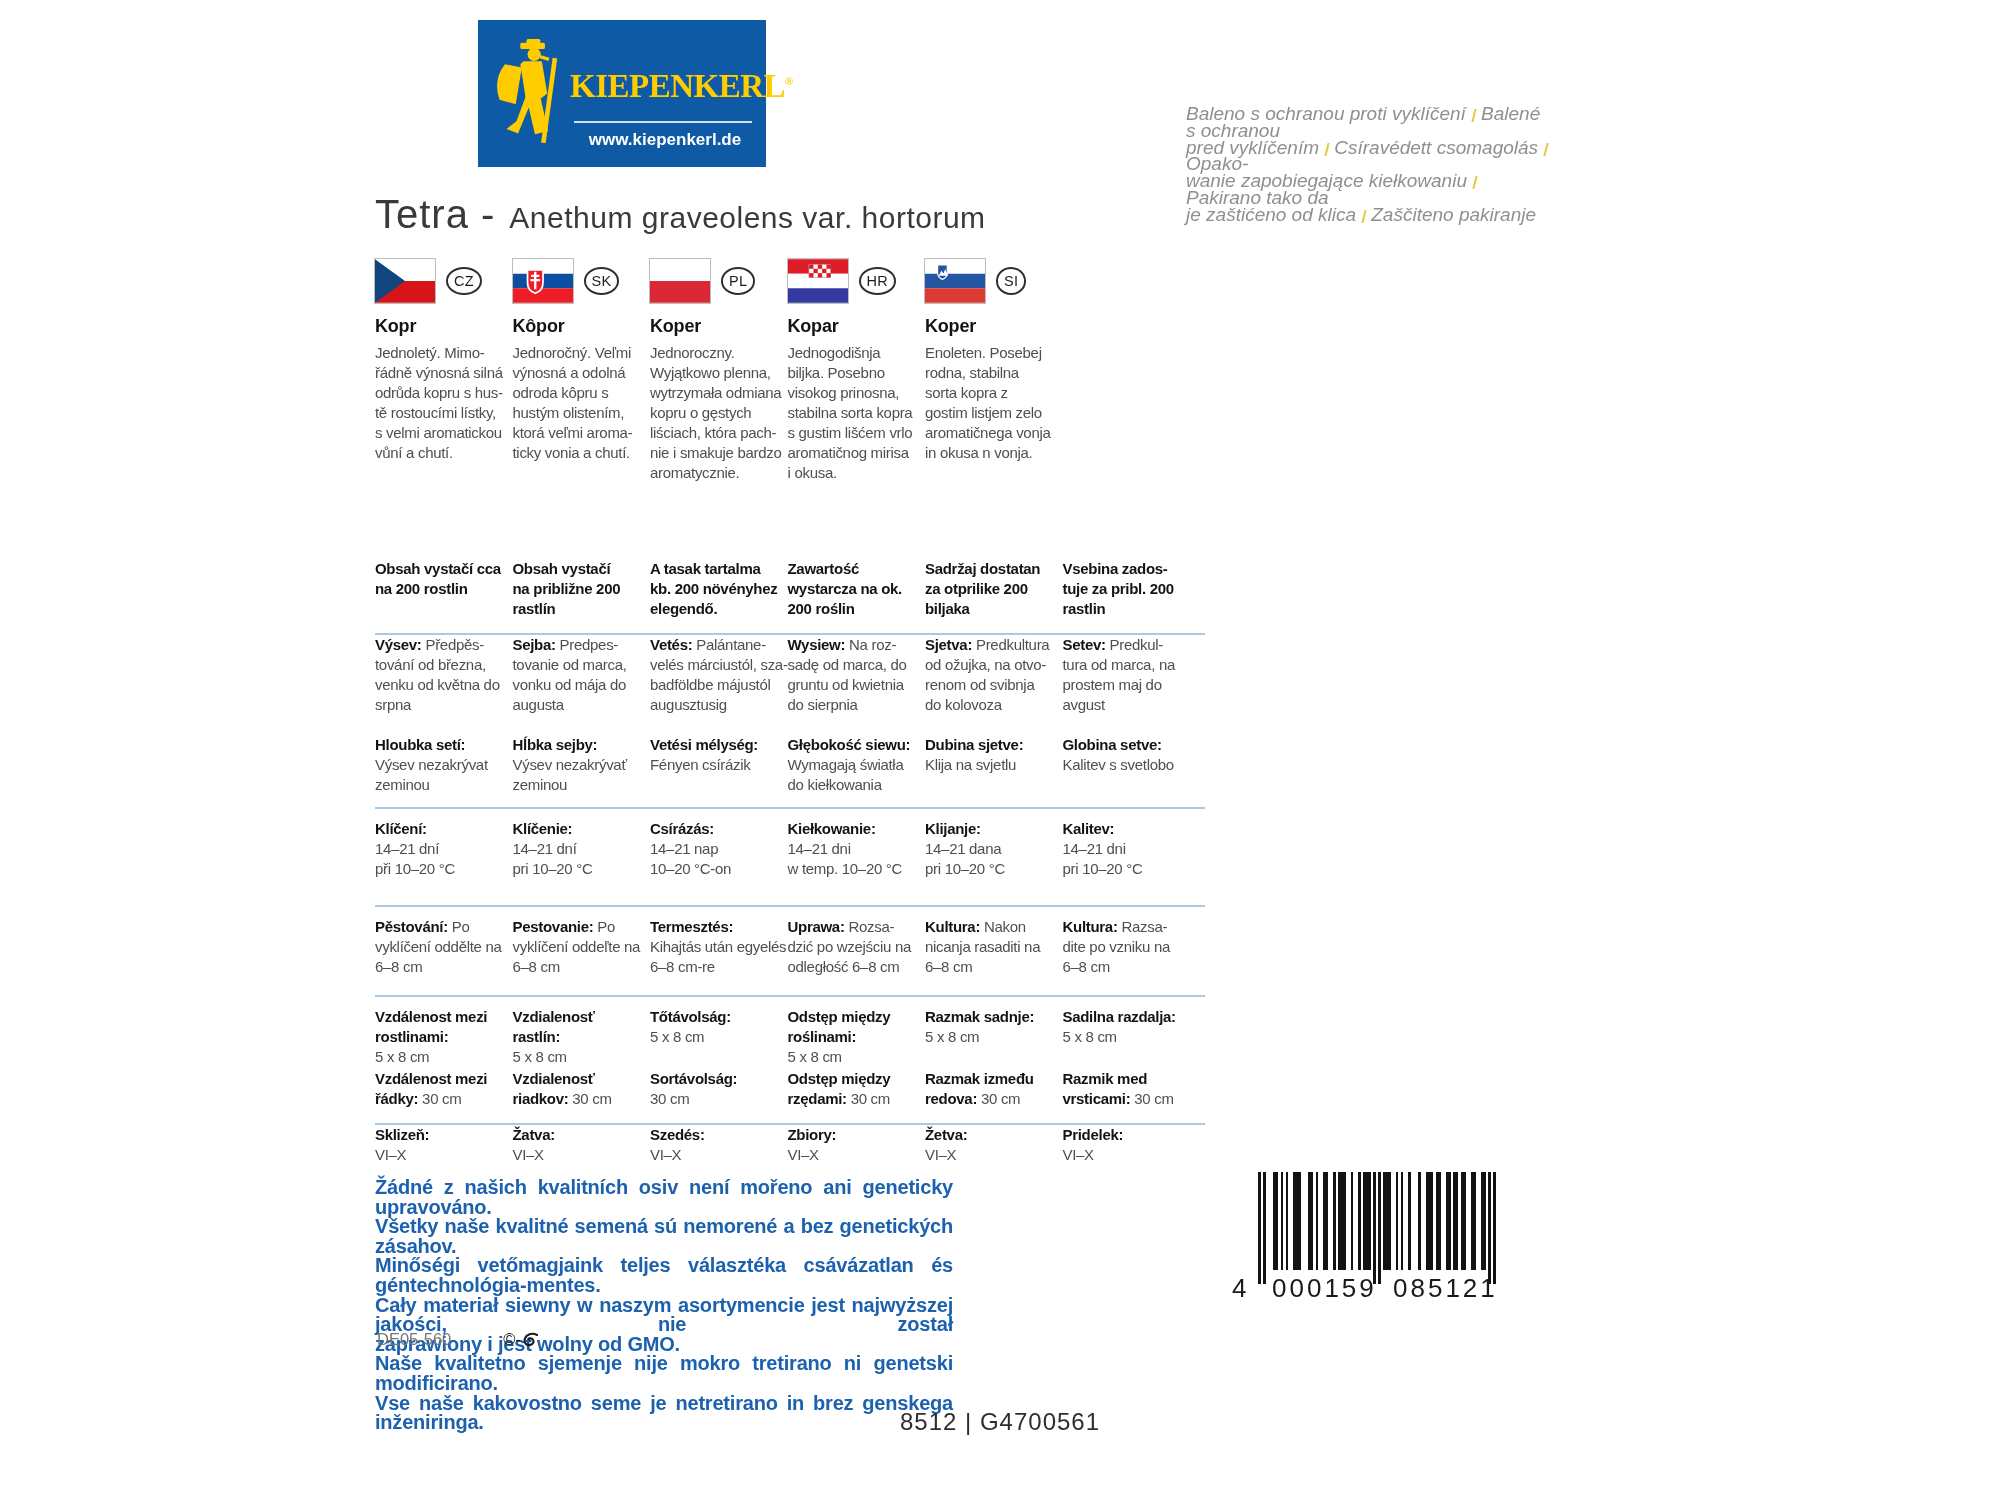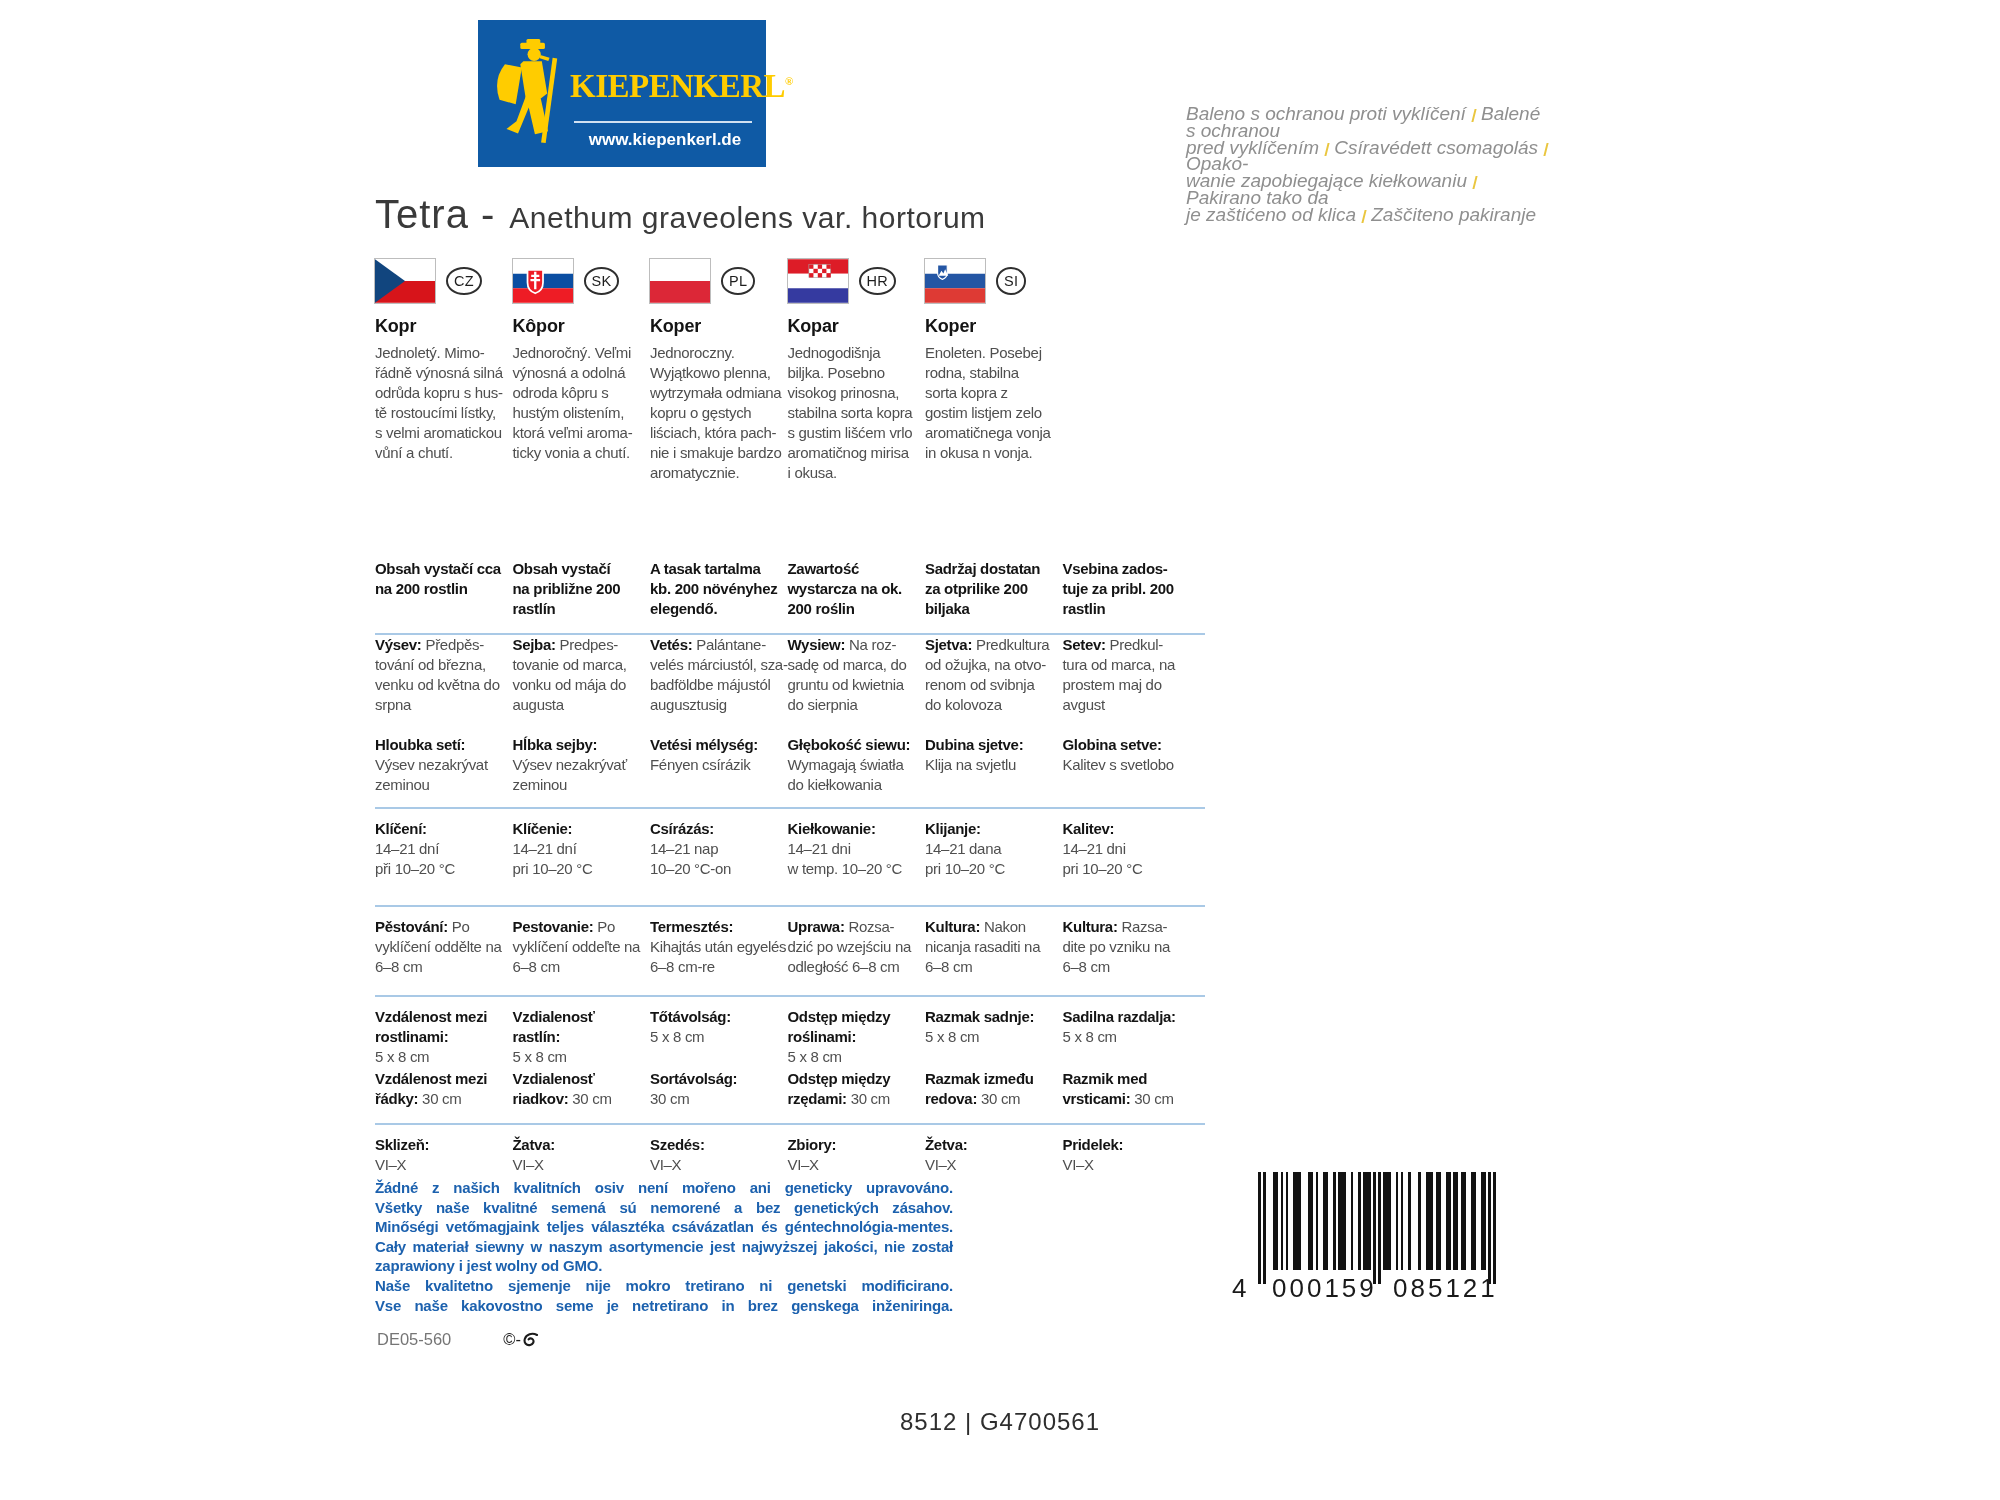--- a/index.html
+++ b/index.html
@@ -40,26 +40,26 @@
   .colname{font-weight:bold;font-size:18px;color:#141414;margin:10px 0 6px;letter-spacing:-0.2px;}
 
   .sec-amount{margin-top:76px;}
   .sec-amount .cell{font-weight:bold;color:#141414;min-height:62px;margin-bottom:12px;}
   .sec-sow{margin-top:0;}    .sec-sow .cell{min-height:80px;}
   .sec-depth{margin-top:20px;margin-bottom:10px;} .sec-depth .cell{min-height:62px;}
   .sec-germ{margin-top:10px;margin-bottom:24px;}   .sec-germ .cell{min-height:62px;}
   .sec-cult{margin-top:10px;margin-bottom:16px;}  .sec-cult .cell{min-height:62px;}
   .sec-dist1{margin-top:10px;}  .sec-dist1 .cell{min-height:62px;}
   .sec-dist2{margin-bottom:12px;} .sec-dist2 .cell{min-height:42px;}
-  .sec-harv{margin-top:10px;}   .sec-harv .cell{min-height:42px;}
+  .sec-harv{}   .sec-harv .cell{min-height:42px;}
   .rule{border-top:2.2px solid #a9c9e6;}
 
   
   .gmo{position:absolute;left:375px;top:1178px;width:578px;color:#1c61ae;font-weight:bold;
-       font-size:15px;line-height:19.6px;letter-spacing:-0.2px;}
+       font-size:20px;line-height:19.6px;letter-spacing:-0.2px;}
   .gmo .line{text-align:justify;text-align-last:justify;}
   .gmo .line.plain{text-align:left;text-align-last:auto;}
 
   .codeline{position:absolute;left:377px;top:1330px;font-size:16.5px;color:#757575;
             display:flex;align-items:center;}
   .copy{color:#1c1c1c;font-size:16.5px;margin-left:52px;display:flex;align-items:center;gap:1px;}
 
   
   .barcode{position:absolute;left:1228px;top:1172px;width:300px;}
   .bars{display:flex;align-items:flex-start;margin-left:30px;font-size:0;}

